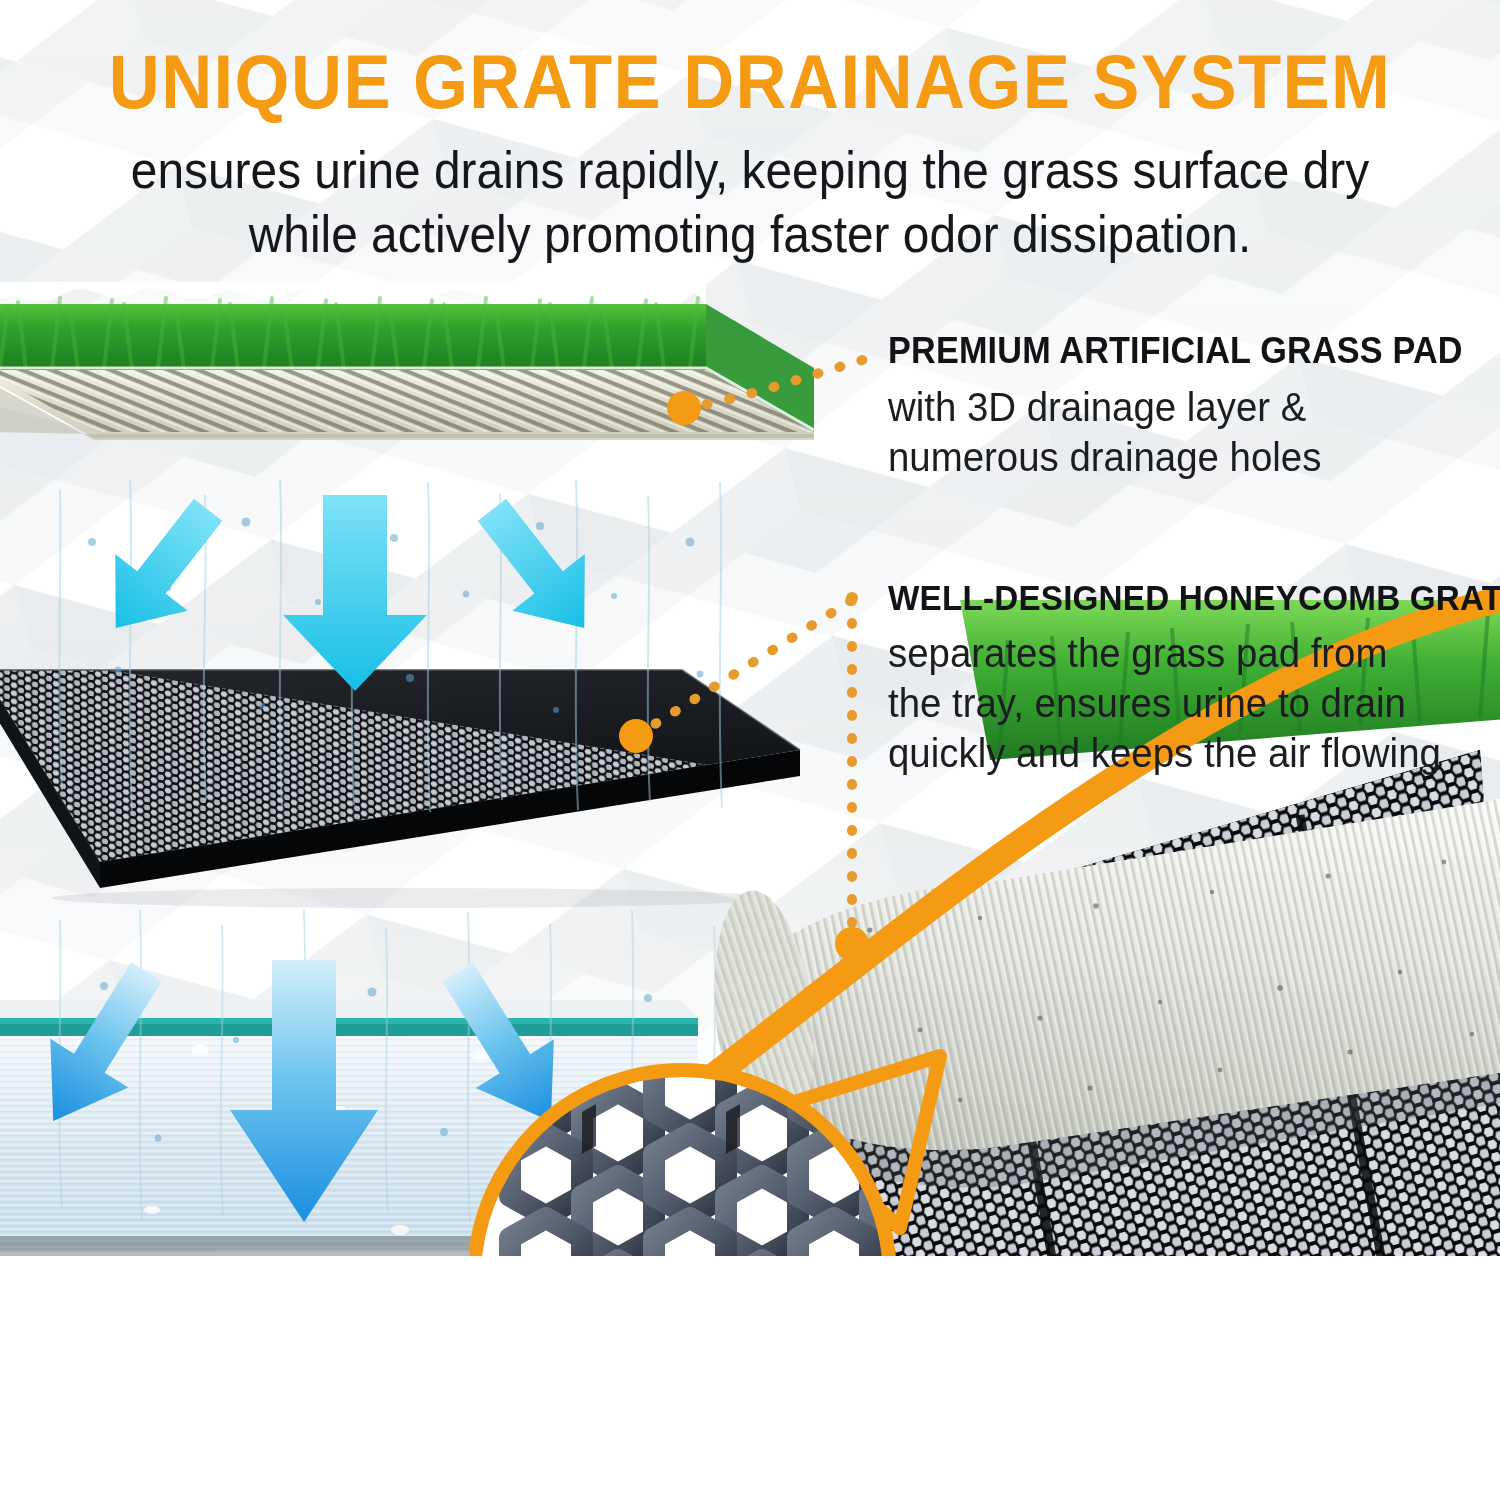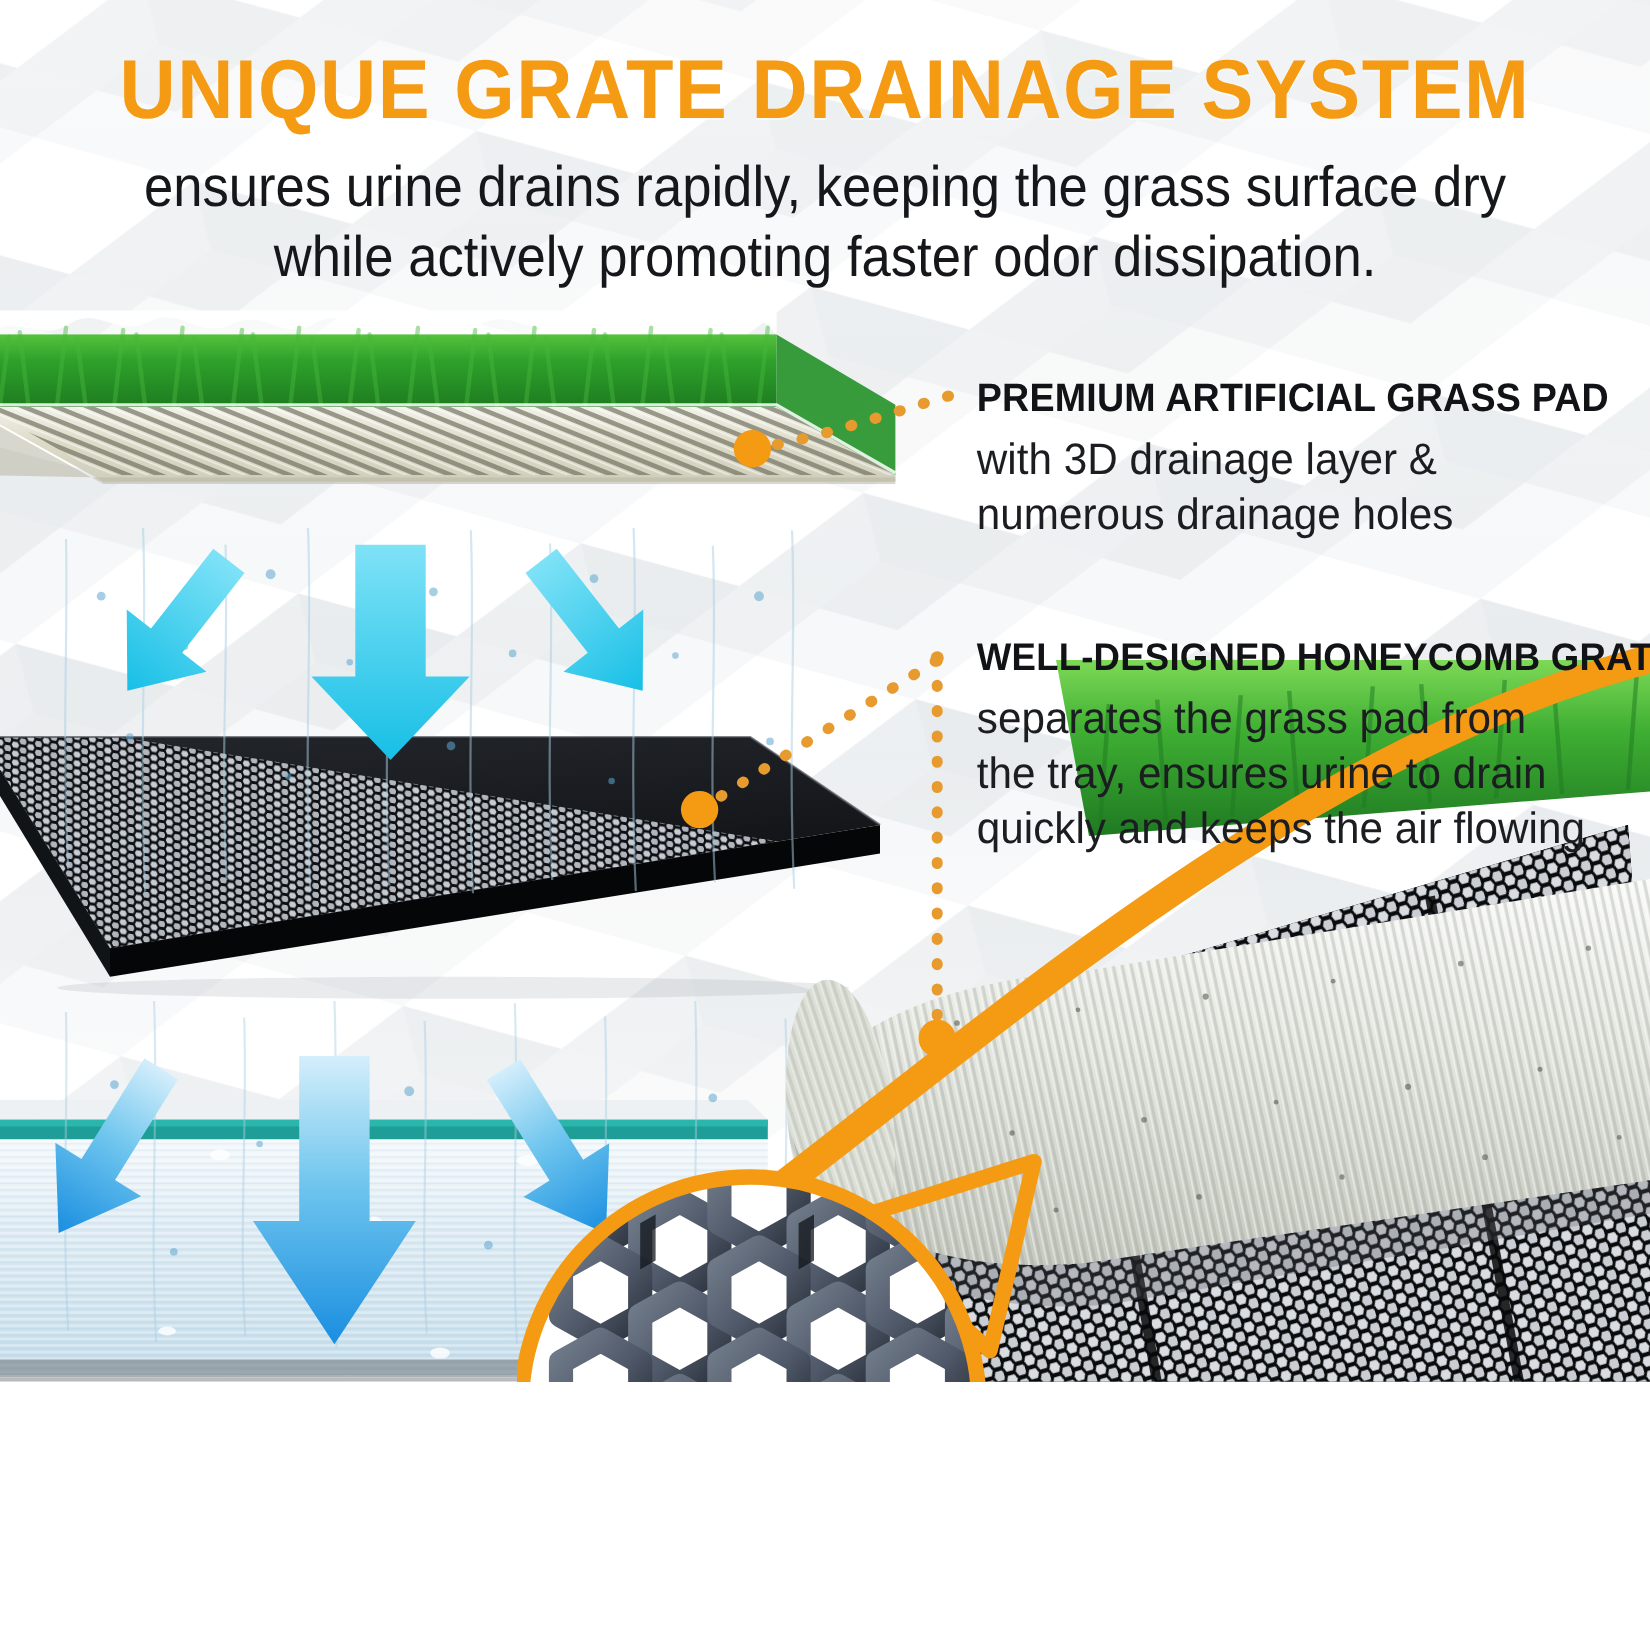--- a/index.html
+++ b/index.html
@@ -93,21 +93,21 @@
     font-size:40px;
     line-height:50px;
     color:#1b1d21;
     font-weight:400;
     margin-top:10px;
     transform:scaleX(0.96);
     transform-origin:left center;
   }
   .callout .c-body span { display:block; white-space:nowrap; }
 
-  #callout-grass { left:888px; top:330px; width:600px;margin-top:11px; }
+  #callout-grass { left:888px; top:330px; width:600px; }
   #callout-grate { left:888px; top:578px; width:610px; }
   #callout-grate .c-head { font-size:35px; }
 </style>
 </head>
 <body>
 
 <div id="stage">
 
   <div class="bg-hex">
     <svg viewBox="0 0 1500 1500" preserveAspectRatio="none" xmlns="http://www.w3.org/2000/svg">

